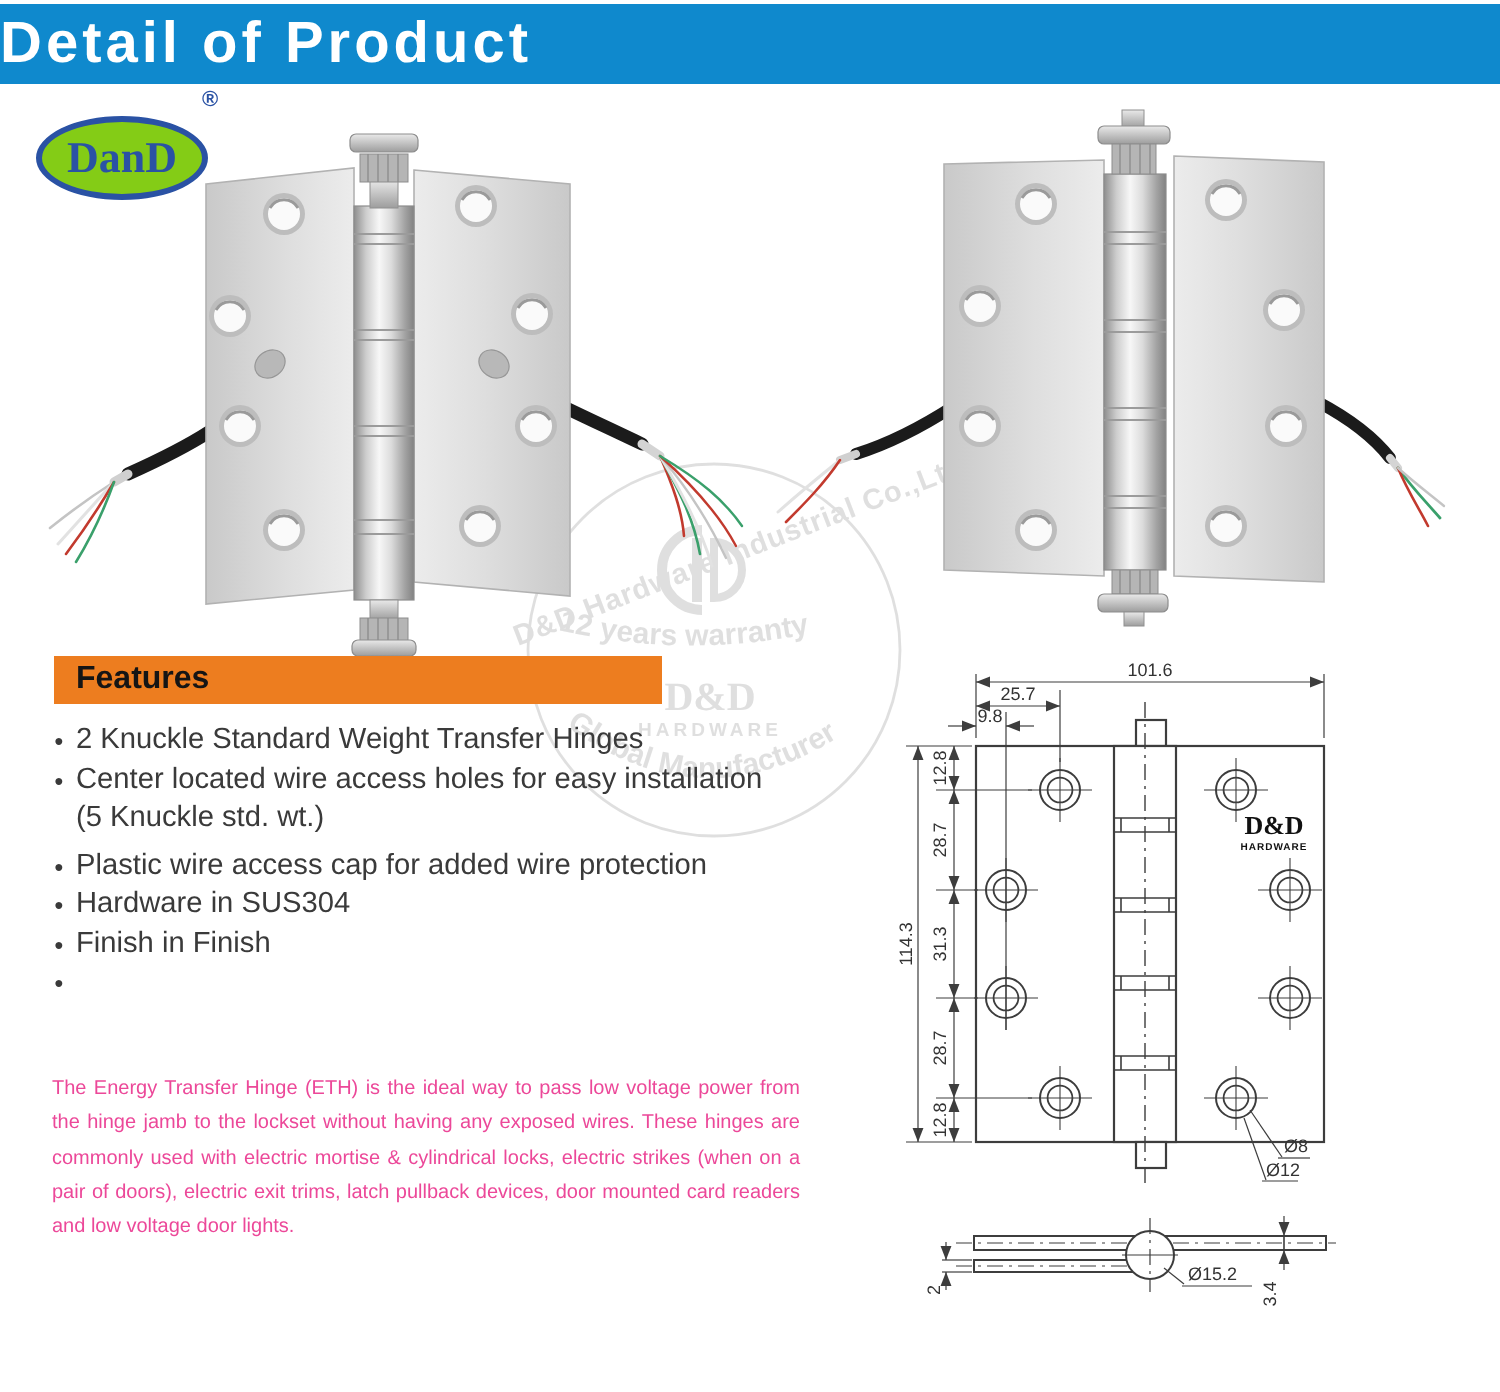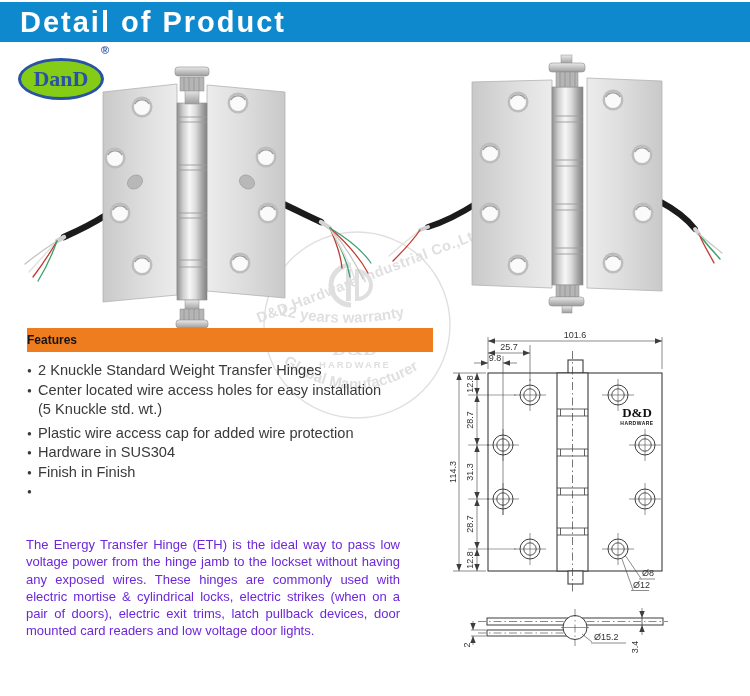--- a/index.html
+++ b/index.html
@@ -1,41 +1,41 @@
 <!DOCTYPE html>
 <html><head>
 <meta charset="utf-8">
 <style>
   html,body{margin:0;padding:0;background:#888;}
   .page{position:relative;width:750px;height:696px;background:#ffffff;overflow:hidden;
         font-family:"Liberation Sans",sans-serif;margin:0 auto;}
   
   .banner{position:absolute;left:0;top:2px;width:750px;height:40px;background:#0f89cd;
           color:#fff;font-weight:bold;font-size:29px;letter-spacing:2px;line-height:40px;
-          padding-left:20px;box-sizing:border-box;z-index:3;}
+          padding-left:0;box-sizing:border-box;z-index:3;}
   
   .logo{position:absolute;left:18px;top:58px;width:80px;height:36px;border:3px solid #2a52a4;
         border-radius:50%;display:flex;align-items:center;justify-content:center;z-index:3;background:#84cc16;}
   .logo-text{font-family:"Liberation Serif",serif;font-weight:bold;font-size:22px;color:#2a52a4;}
   .logo-reg{position:absolute;left:101px;top:44px;font-size:11px;color:#2a52a4;font-weight:bold;z-index:3;}
   
   .wm{position:absolute;left:245px;top:205px;z-index:1;}
   
   .photo{position:absolute;left:0;top:52px;z-index:2;}
   
-  .features-bar{position:absolute;left:27px;top:328px;width:406px;height:24px;background:#ed7d1f;
-                line-height:24px;box-sizing:border-box;font-size:12px;
+  .features-bar{position:absolute;left:27px;top:328px;width:304px;height:24px;background:#ed7d1f;
+                line-height:24px;padding-left:11px;box-sizing:border-box;font-size:16px;
                 font-weight:bold;color:#151515;z-index:3;}
   .features-list{position:absolute;left:27px;top:361px;width:382px;z-index:3;}
   .f-row{display:flex;font-size:14.6px;color:#3a3a3a;line-height:19.5px;}
   .f-row .dot{width:11px;font-size:8px;line-height:19.5px;color:#3a3a3a;flex:none;}
   .f-row.gap{margin-top:4px;}
   
-  .description{position:absolute;left:26px;top:536px;width:374px;font-size:13px;
-               line-height:17.3px;color:#6d28d9;text-align:justify;z-index:3;}
+  .description{position:absolute;left:26px;top:536px;width:374px;font-size:10px;
+               line-height:17.3px;color:#ec4899;text-align:justify;z-index:3;}
   
   .drawing{position:absolute;left:440px;top:325px;z-index:2;}
   .dtext{font-size:9px;fill:#333;font-family:"Liberation Sans",sans-serif;}
   .dbrand{font-family:"Liberation Serif",serif;font-weight:bold;font-size:13px;fill:#111;}
   .dbrandsub{font-size:5px;font-weight:bold;fill:#111;letter-spacing:.5px;font-family:"Liberation Sans",sans-serif;}
   .wm-big{font-family:"Liberation Serif",serif;font-weight:bold;font-size:20px;}
   .wm-sub{font-size:9.5px;font-weight:bold;letter-spacing:2px;}
   .wm-arc{font-size:15px;font-weight:bold;}
   .wm-diag{font-size:14.5px;font-weight:bold;letter-spacing:.5px;}
 </style>

